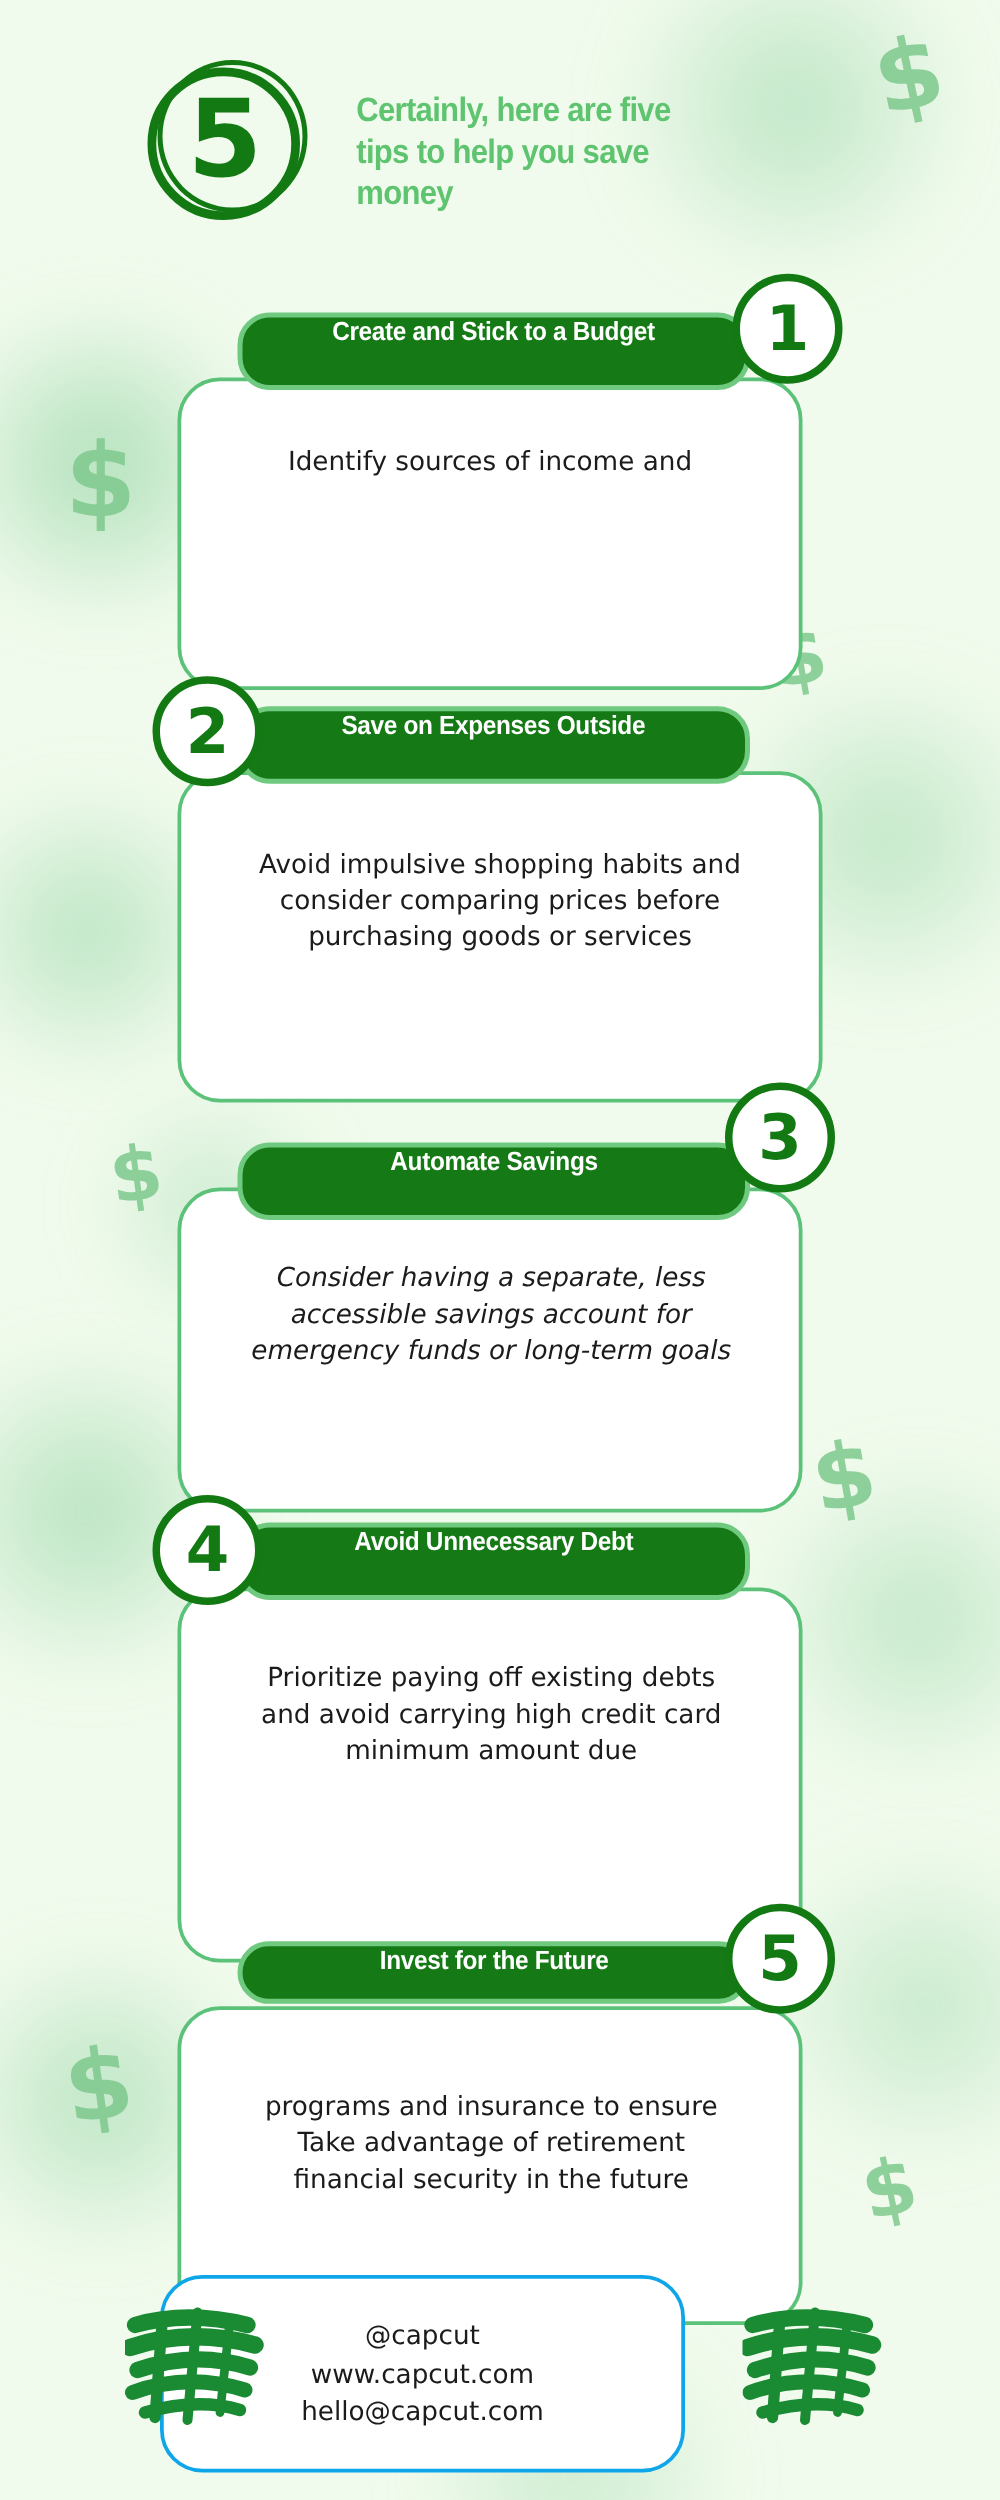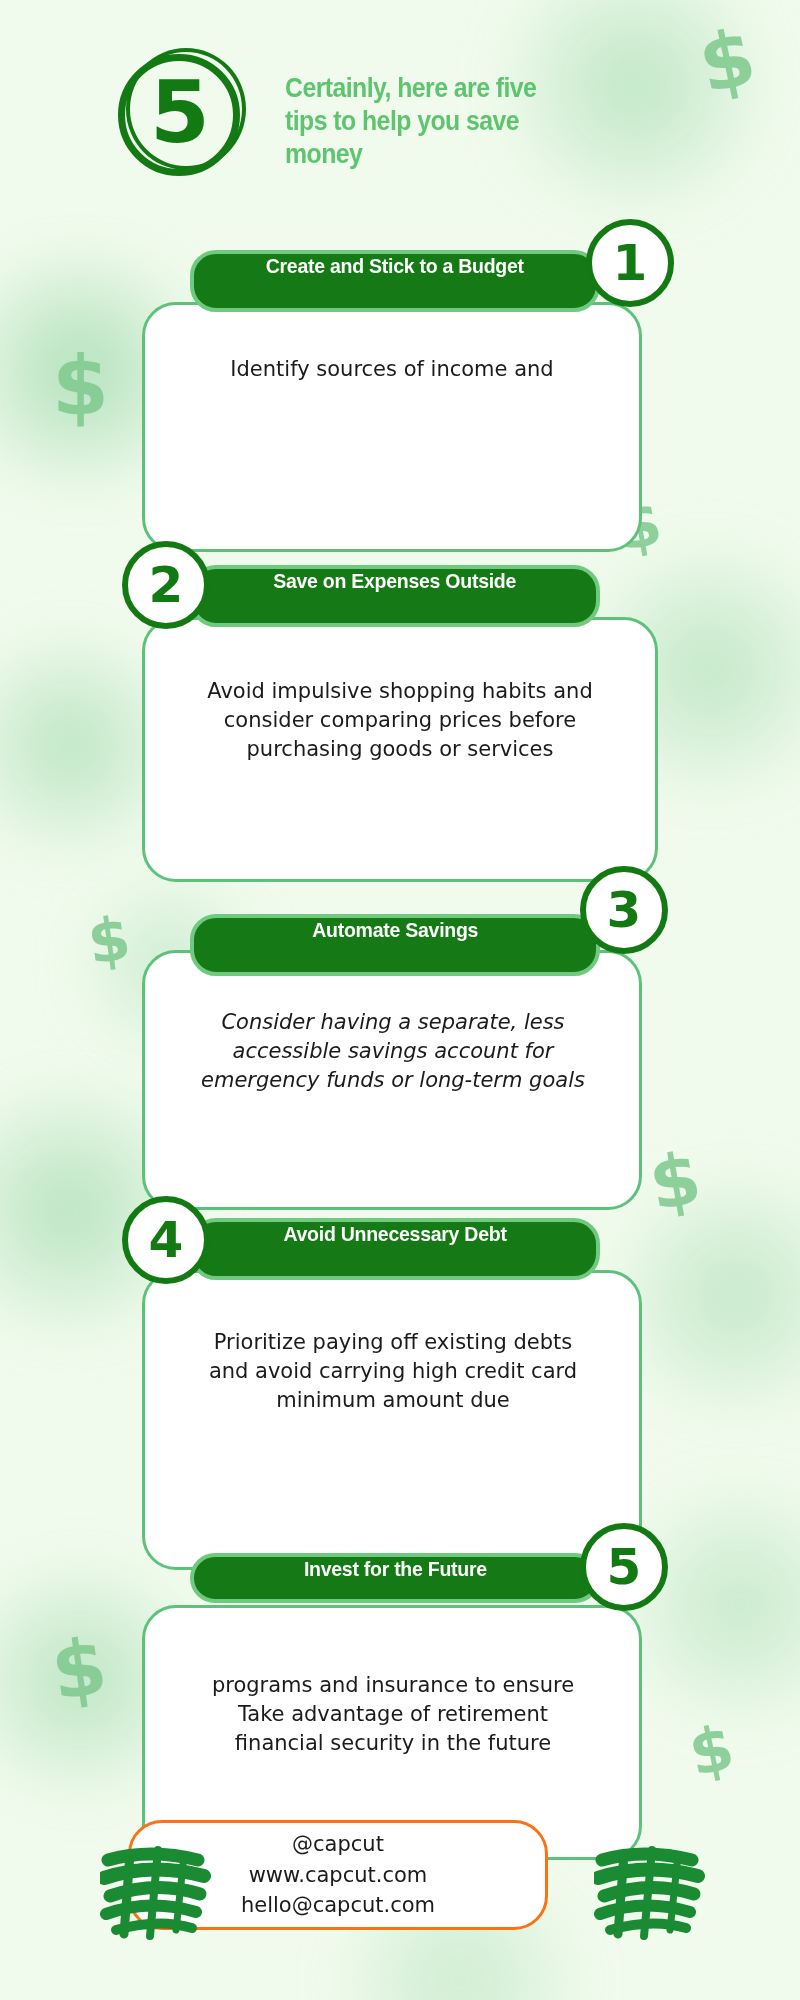--- a/index.html
+++ b/index.html
@@ -48,22 +48,22 @@
         display:flex;align-items:flex-start;justify-content:center;z-index:3;}
   .card-head-text{color:#fff;font-size:21px;font-weight:900;letter-spacing:-.3px;
         font-family:"Liberation Sans", sans-serif;transform:scaleX(.93);white-space:nowrap;}
   .card-text{position:absolute;text-align:center;color:#1b1b1b;font-size:21px;line-height:1.37;
         font-family:"DejaVu Sans", sans-serif;z-index:2;}
   .badge{position:absolute;width:88px;height:88px;border:6px solid #137a13;border-radius:50%;background:#fff;
         display:flex;align-items:center;justify-content:center;box-sizing:border-box;z-index:5;}
   .badge span{font-size:50px;font-weight:900;color:#137a13;font-family:"DejaVu Sans", sans-serif;line-height:1;}
 
   
-  .footer{position:absolute;left:128px;top:1820px;width:420px;height:110px;
-      background:#fff;border:3px solid #f97316;border-radius:34px;box-sizing:border-box;
+  .footer{position:absolute;left:128px;top:1820px;width:420px;height:158px;
+      background:#fff;border:3px solid #0ea5e9;border-radius:34px;box-sizing:border-box;
       display:flex;flex-direction:column;align-items:center;justify-content:center;z-index:4;}
   .footer div{font-size:21px;color:#1b1b1b;line-height:1.45;font-family:"DejaVu Sans", sans-serif;}
   .brush{position:absolute;z-index:5;}
 </style>
 </head>
 <body>
 
 <div id="page">
 
   <div class="cloud c1"></div>

